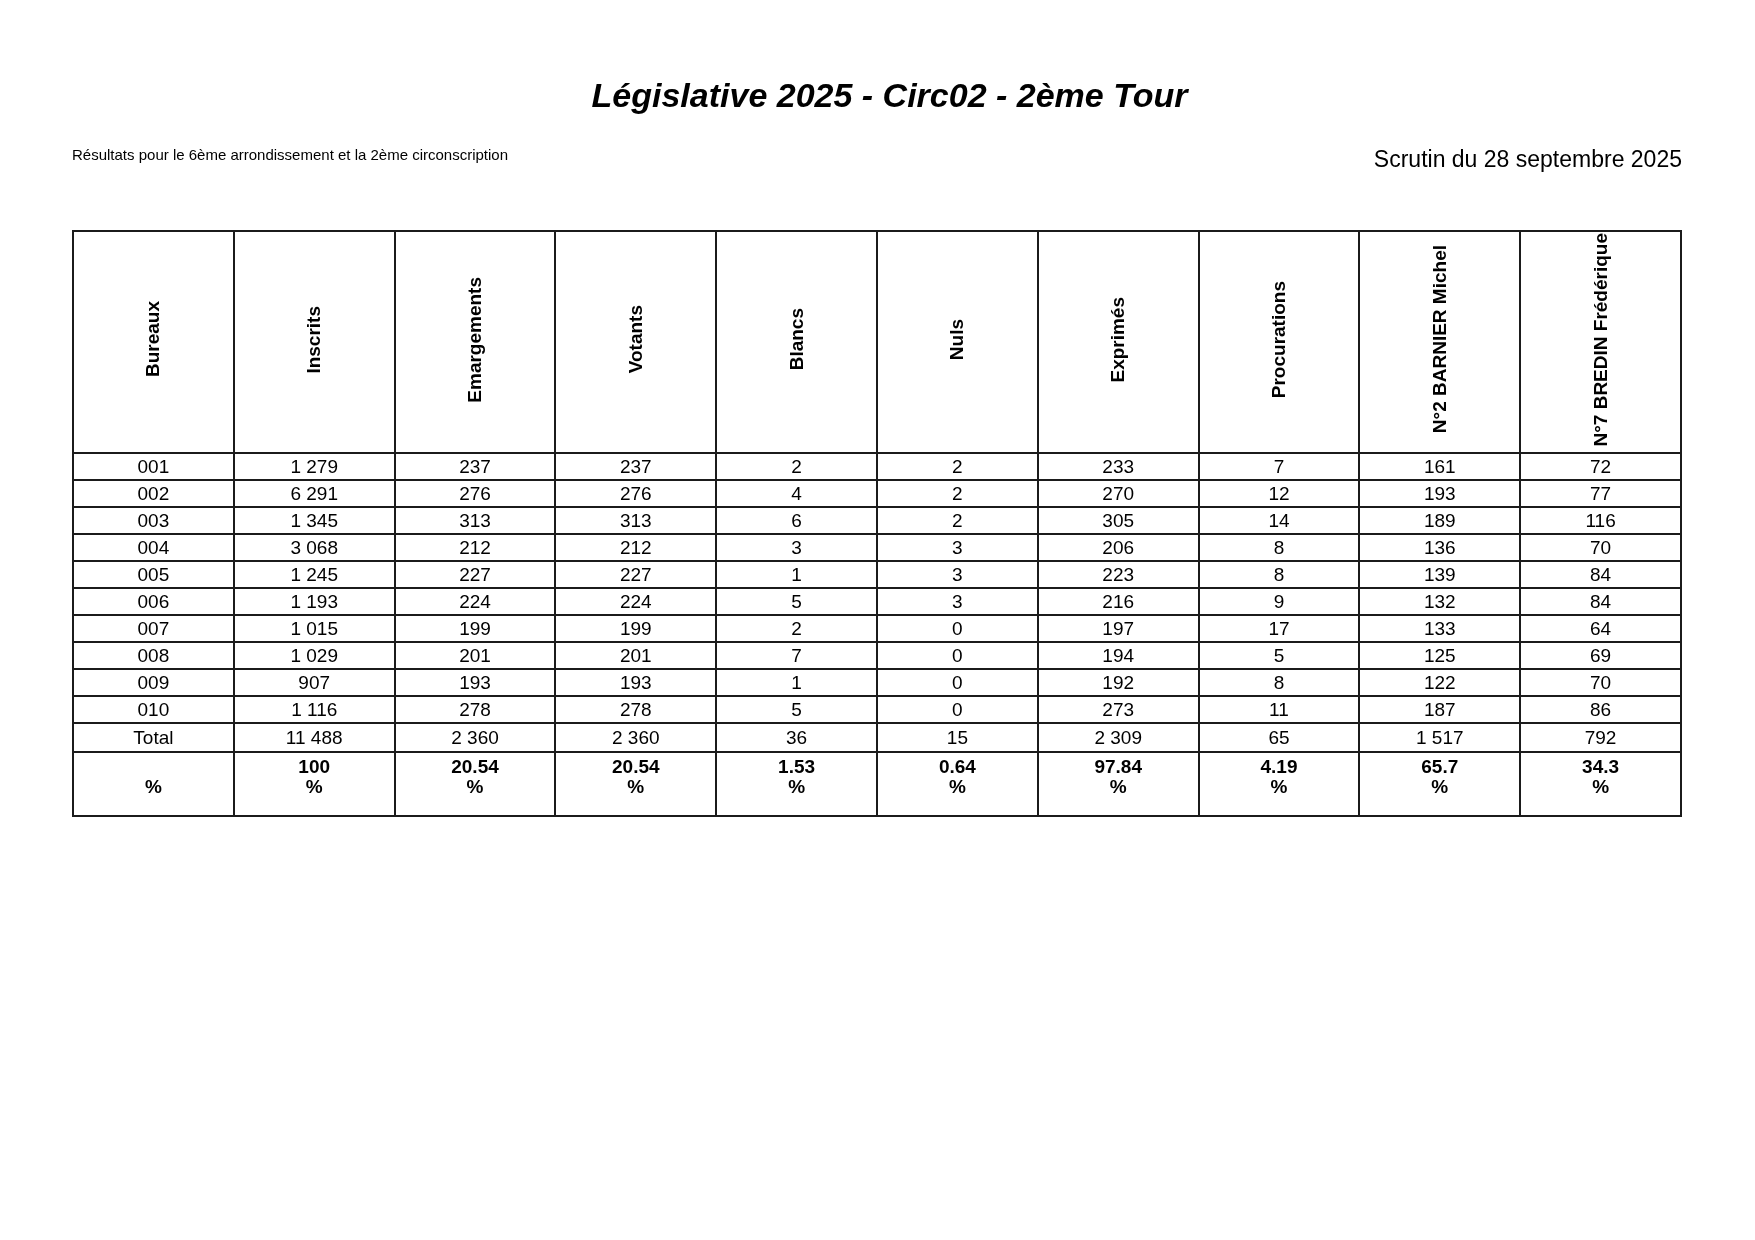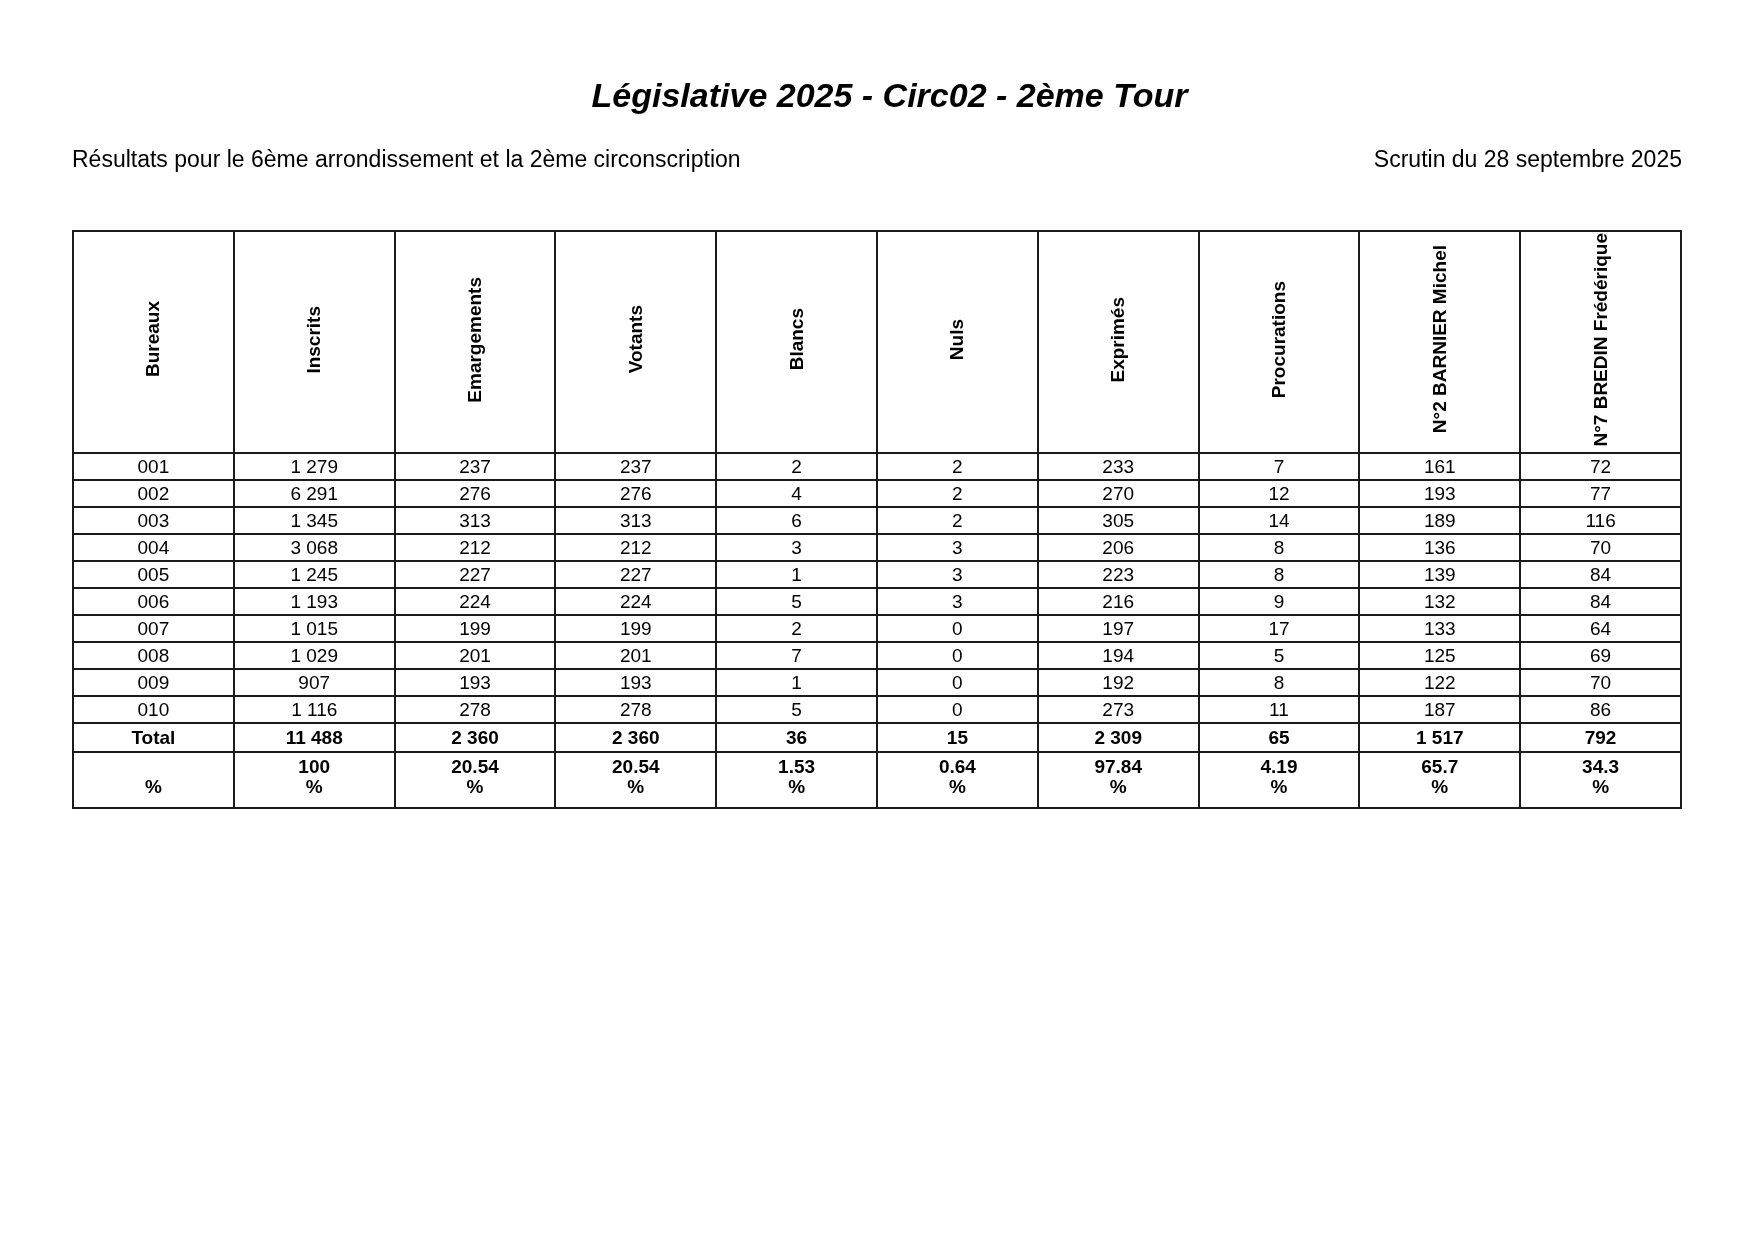--- a/index.html
+++ b/index.html
@@ -24,21 +24,21 @@
     font-size: 34px;
     font-weight: bold;
     font-style: italic;
     letter-spacing: 0px;
     margin-top: 6px;
   }
   .subtitle-left {
     position: absolute;
     top: 146px;
     left: 72px;
-    font-size: 23px;
+    font-size: 15px;
   }
   .subtitle-right {
     position: absolute;
     top: 146px;
     right: 73px;
     font-size: 23px;
     margin-left: 32px;
   }
   table.results {
     position: absolute;
@@ -71,28 +71,28 @@
     line-height: 22px;
   }
   tr.data-row td {
     height: 25px;
     line-height: 25px;
     font-weight: normal;
   }
   tr.total-row td {
     height: 27px;
     line-height: 27px;
-    font-weight: bold;
+    font-weight: normal;
     border-radius: 13px;
   }
   tr.percent-row td {
     height: 44px;
     font-weight: bold;
     vertical-align: bottom;
-    padding-bottom: 10px;
+    padding-bottom: 18px;
   }
   tr.percent-row .pv,
   tr.percent-row .ps {
     line-height: 20px;
     min-height: 20px;
   }
 </style>
 </head>
 <body>
 

